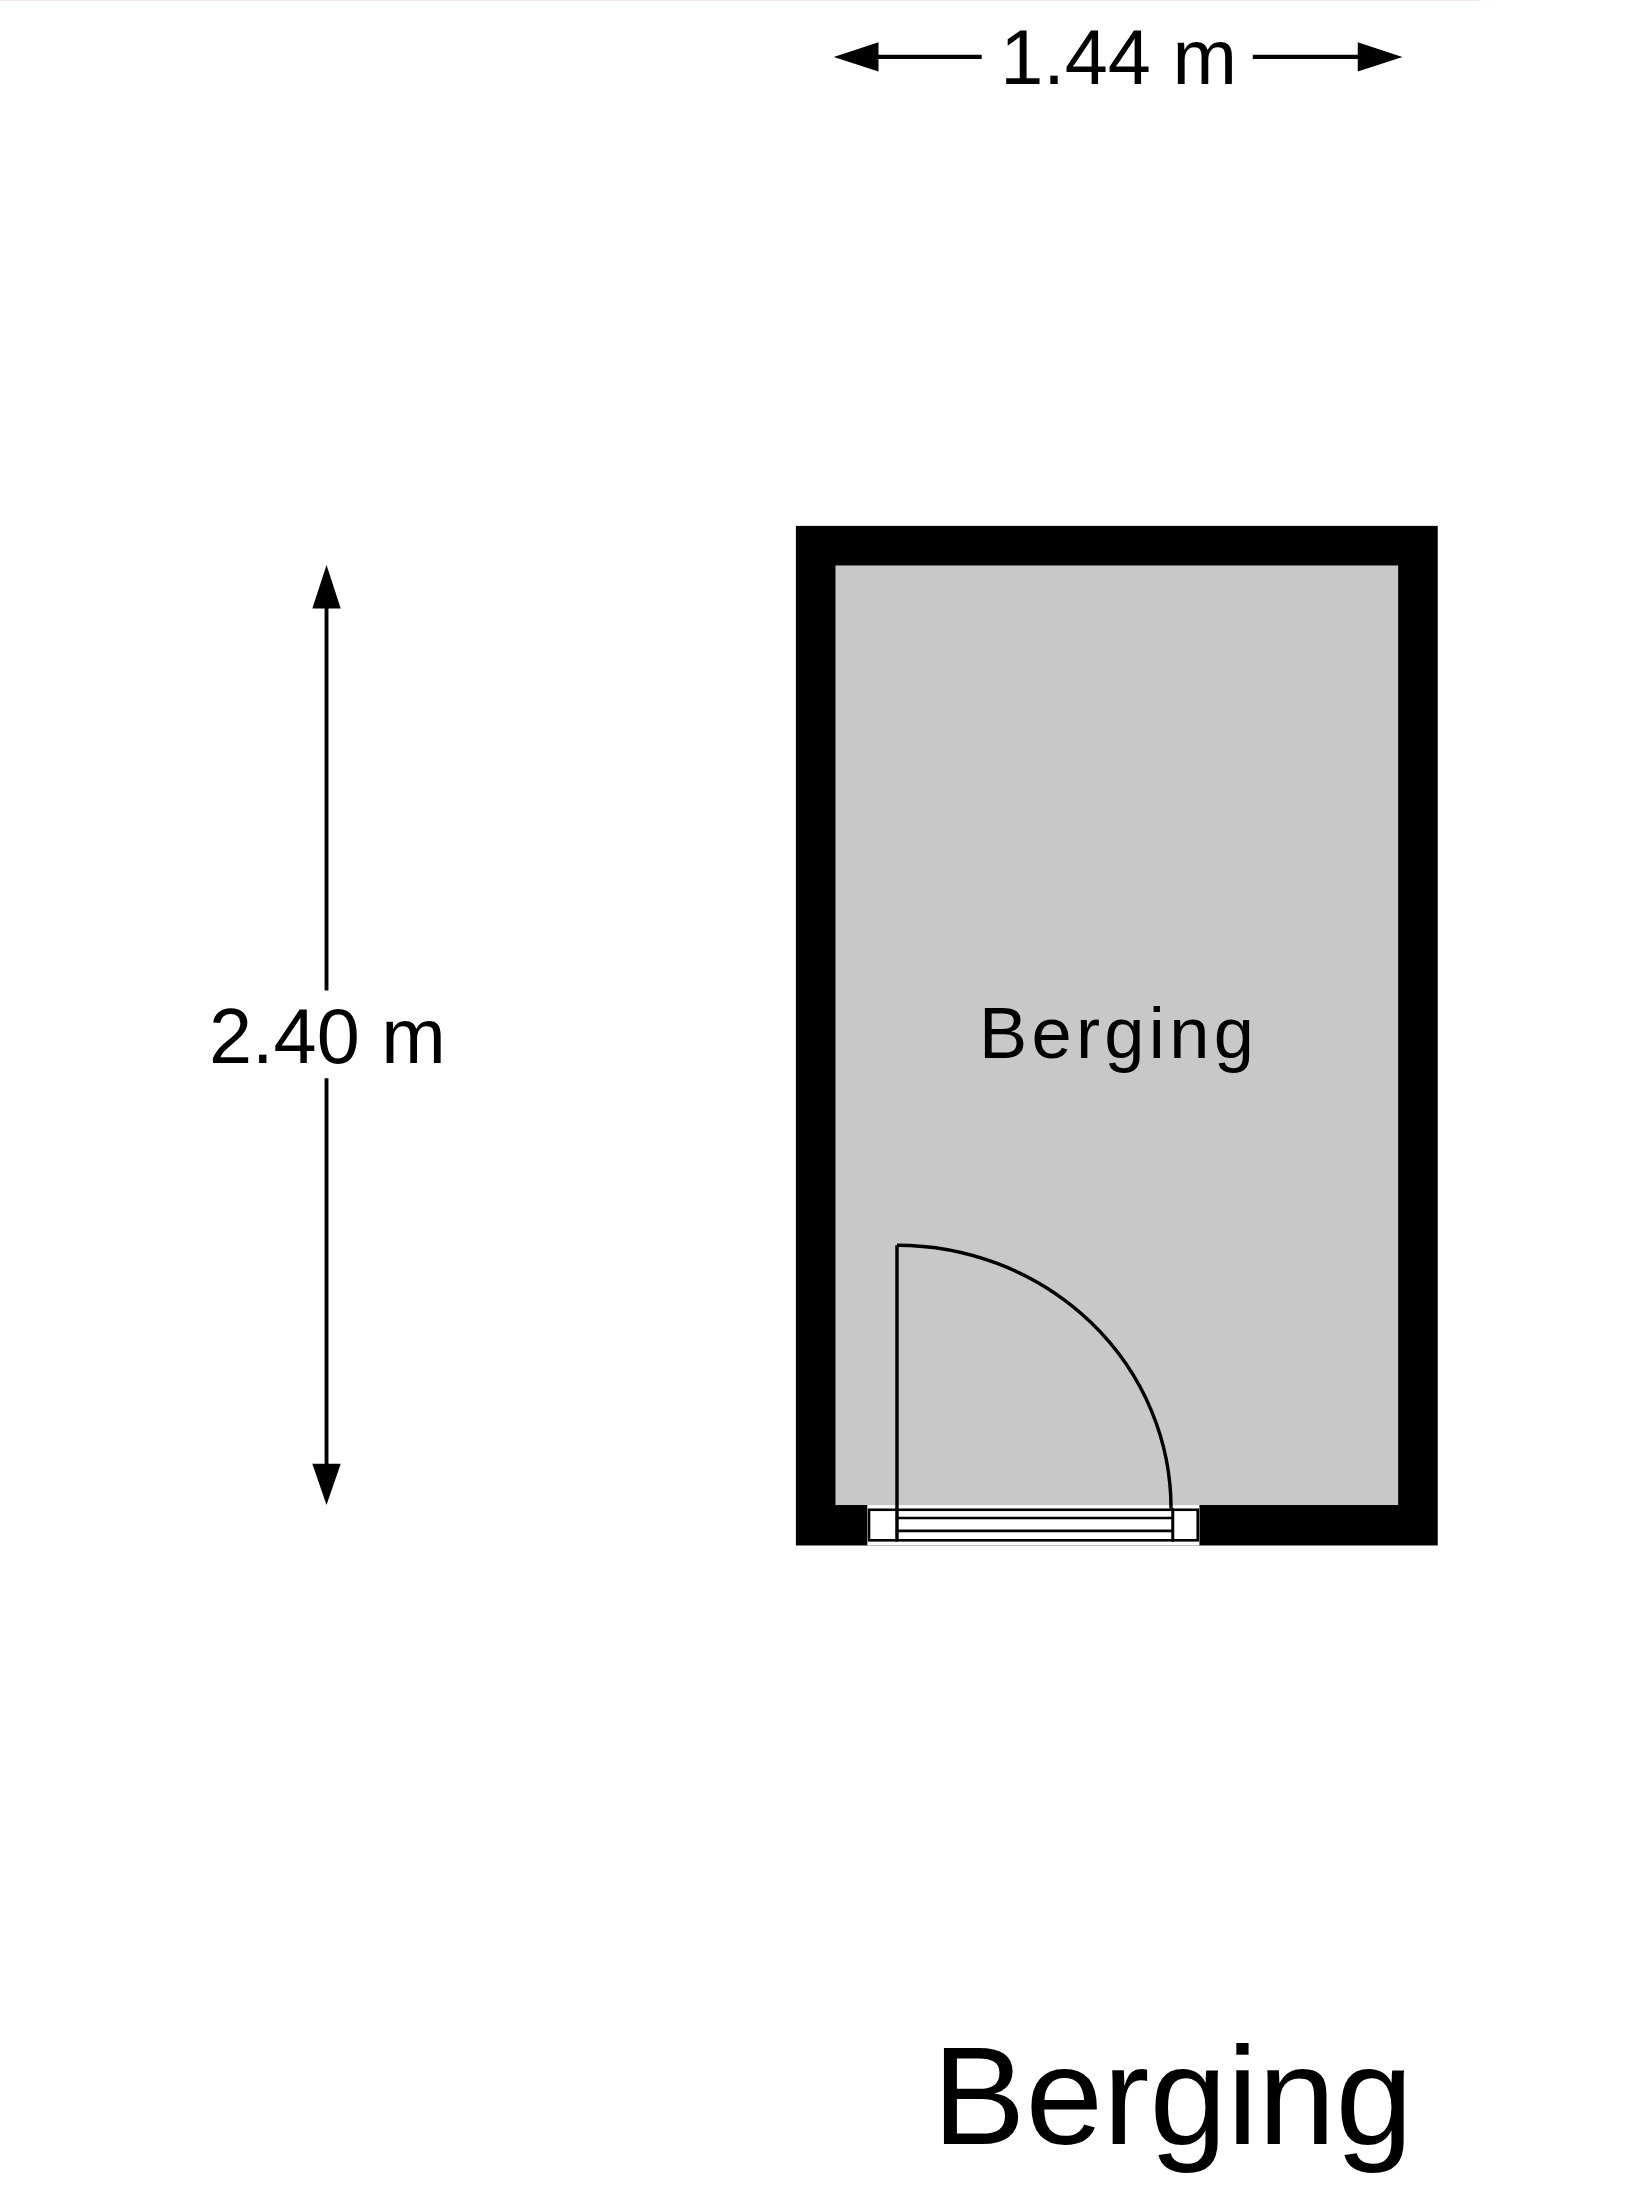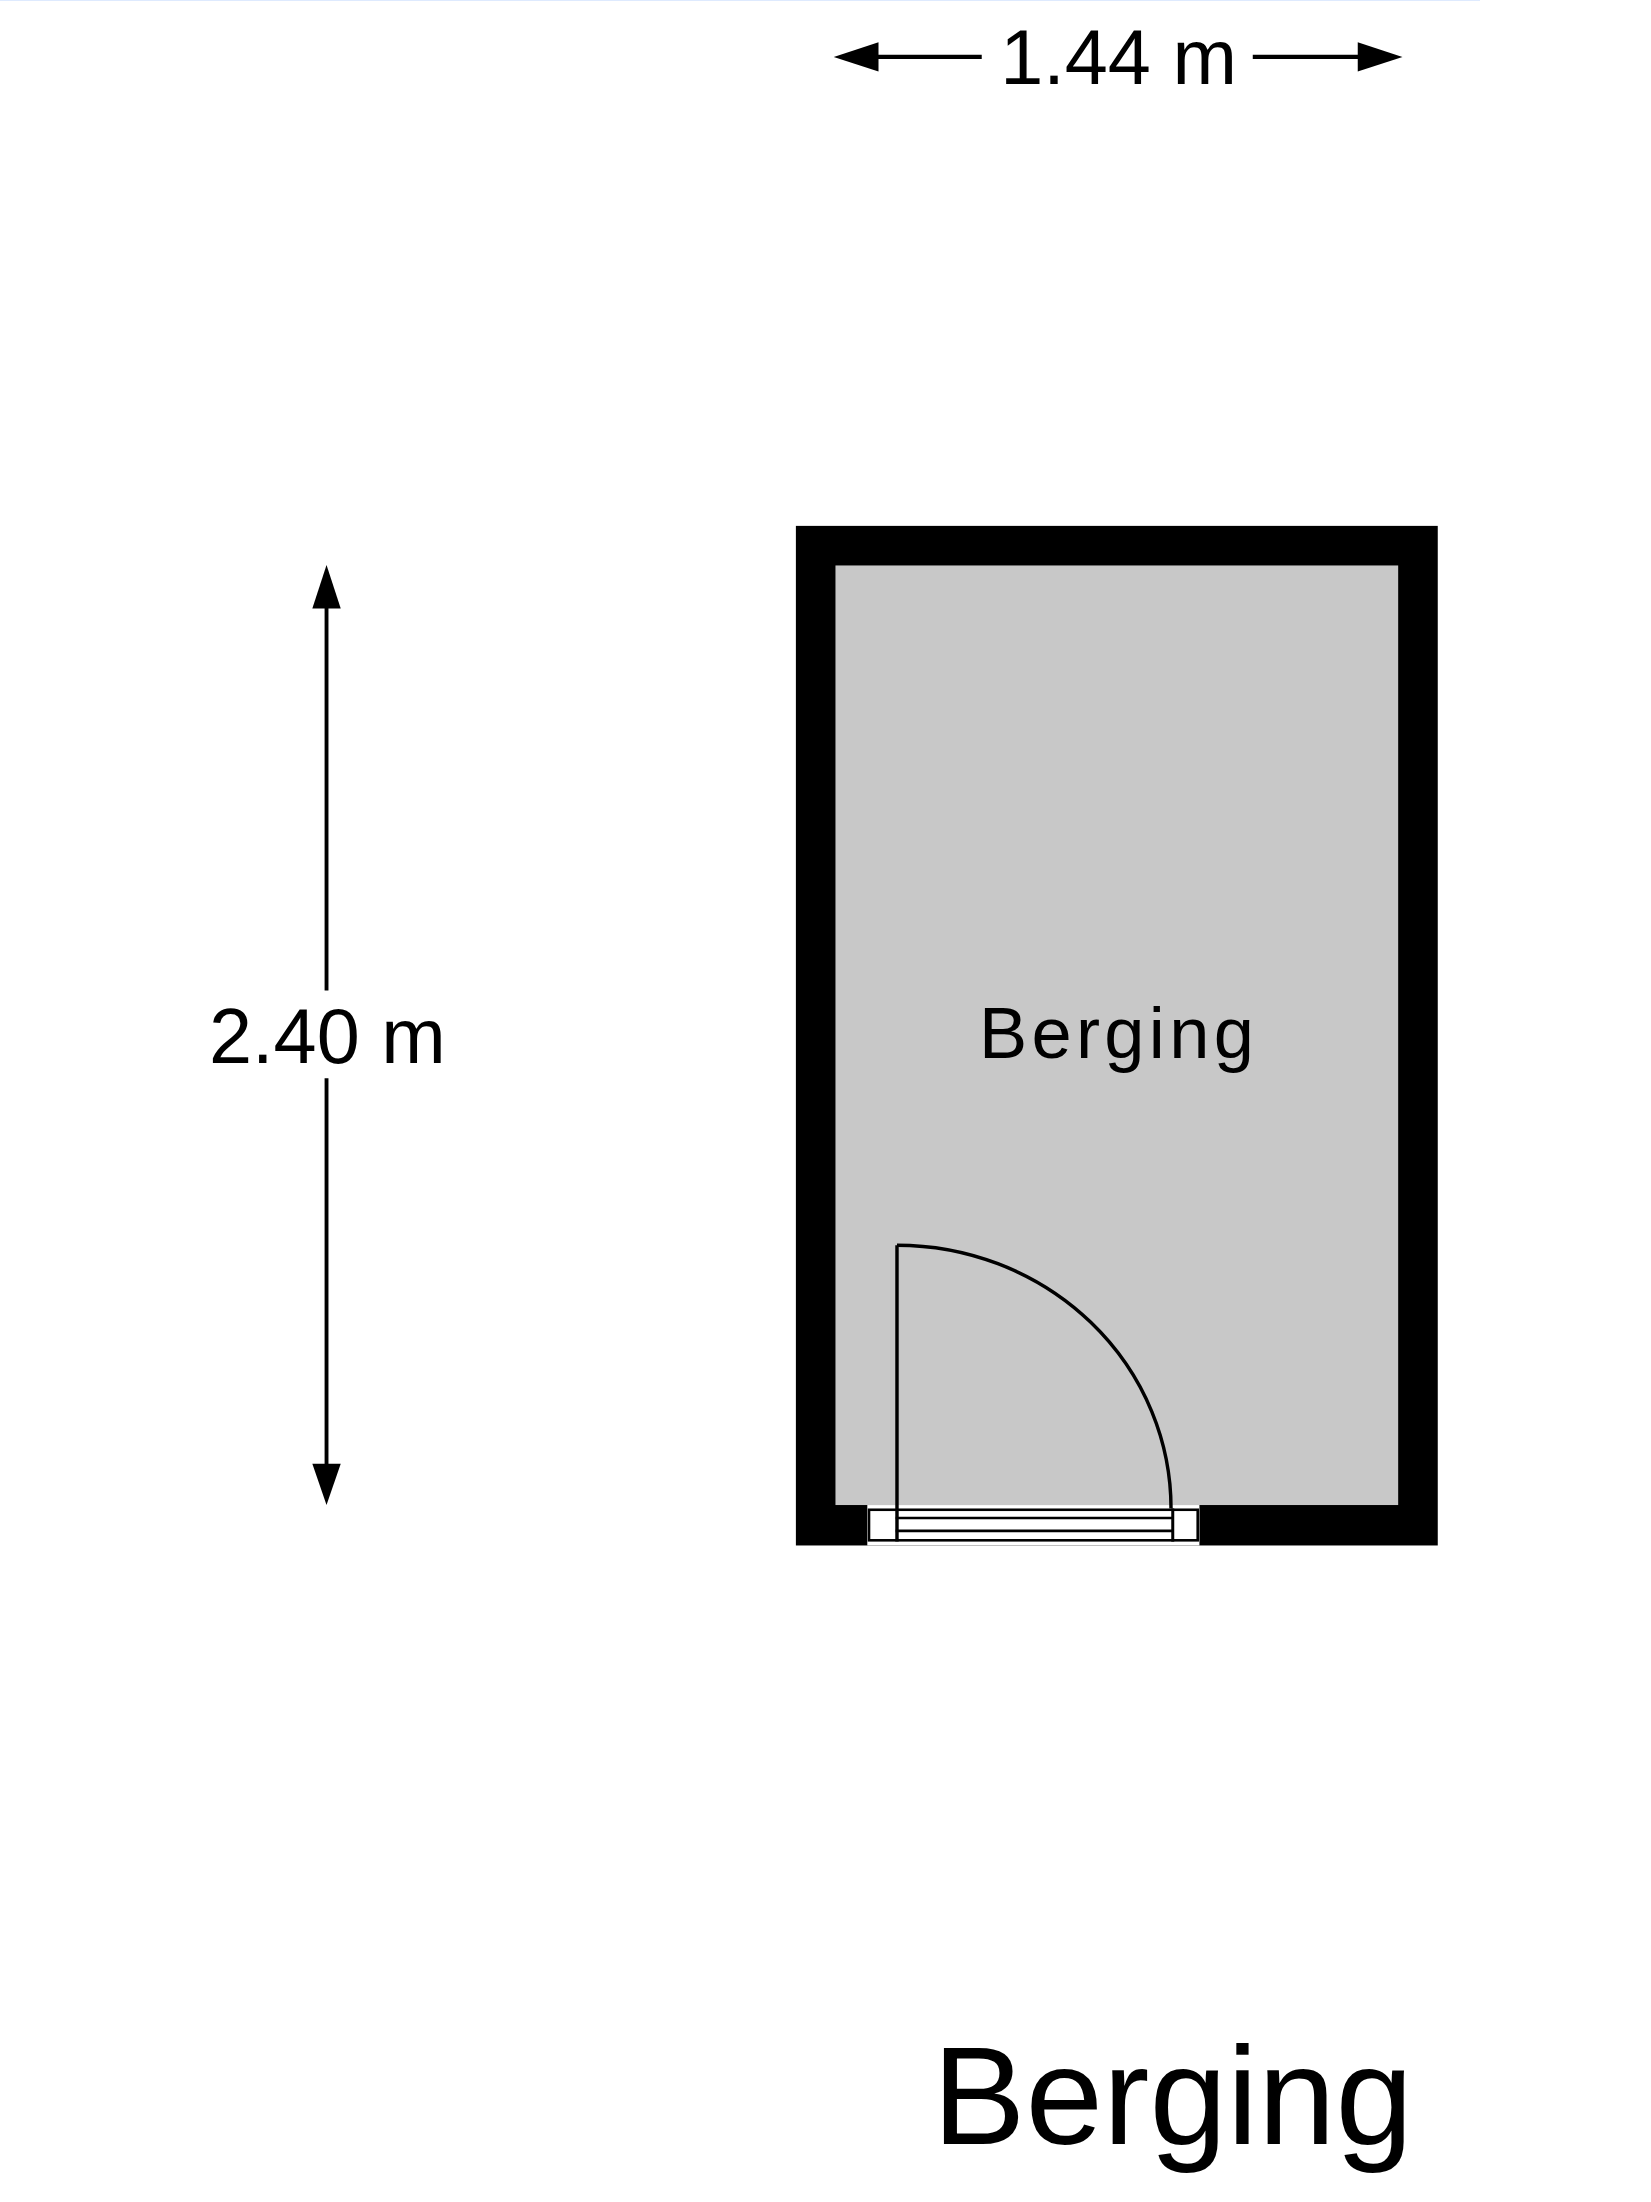--- a/index.html
+++ b/index.html
@@ -1,16 +1,16 @@
 <!DOCTYPE html>
 <html style="font-size:13.8px"><head>
 <meta charset="utf-8">
 <style>
   html,body{margin:0;padding:0;background:#ffffff;}
-  #page{position:relative;width:1480px;height:2203px;background:#3b82f6;overflow:hidden;}
+  #page{position:relative;width:1480px;height:2203px;background:#ec4899;overflow:hidden;}
   svg text{font-family:"Liberation Sans",sans-serif;fill:#000000;}
 </style>
 </head>
 <body>
 <div id="page">
 <svg width="1652" height="2203" viewBox="0 0 1920 2560" xmlns="http://www.w3.org/2000/svg">
   <rect x="0" y="0" width="1920" height="2560" fill="#ffffff"></rect>
 
   <rect x="925" y="611" width="746" height="1185" fill="#000000"></rect>
 

